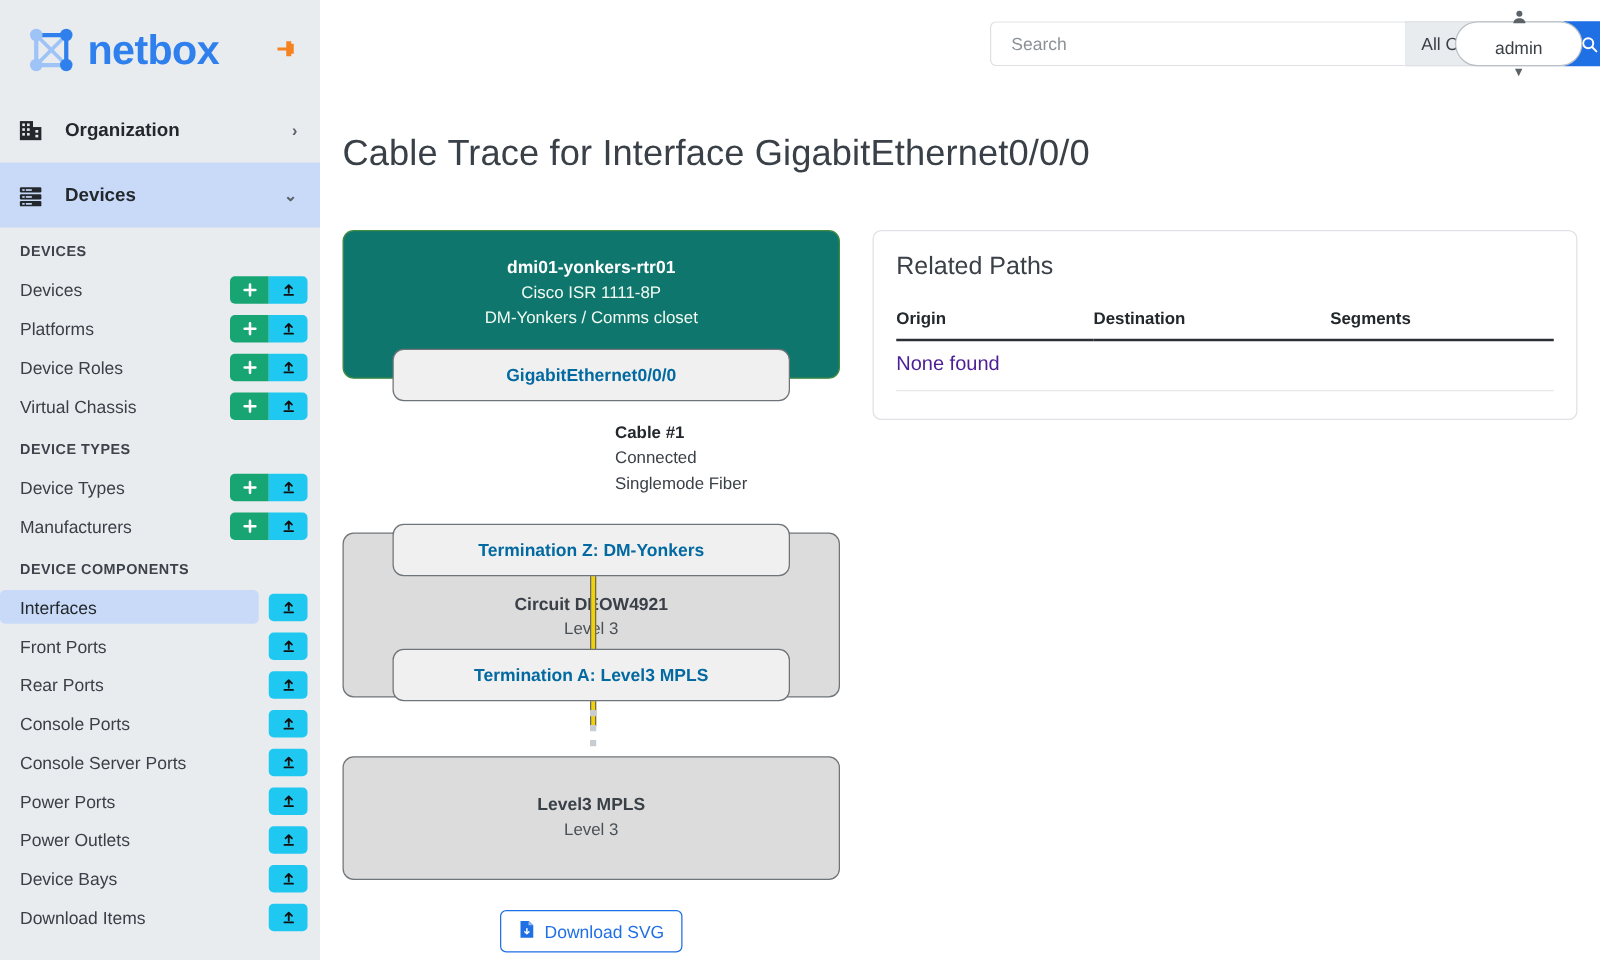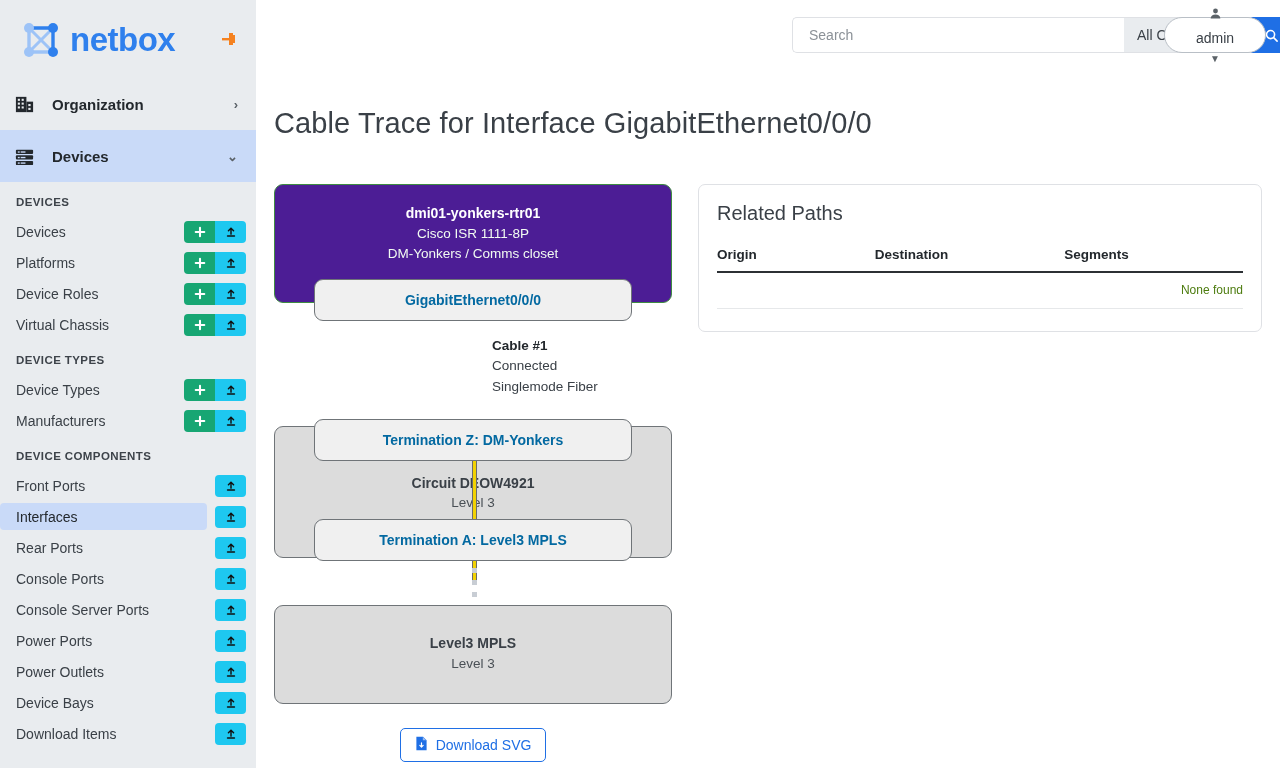--- a/index.html
+++ b/index.html
@@ -103,21 +103,21 @@
   .content { display:flex; padding:24px 18px 0 18px; }
   .trace-col { width:398px; flex:0 0 398px; position:relative; }
 
   
   .diagram { position:relative; width:398px; }
 
   .node {
     border:1px solid #6f7478; border-radius:9px; text-align:center;
     padding:14px 10px; line-height:1.48;
   }
-  .node.device { background:#4c1d95; border-color:#3f8b42; padding:18px 10px 38px; }
+  .node.device { background:#0f766e; border-color:#3f8b42; padding:18px 10px 38px; }
   .node.device .n-title { color:#ffffff; font-weight:700; font-size:14px; }
   .node.device .n-sub { color:#f2fbf2; font-size:13.5px; }
   .node.grey { background:#dcdcdc; }
   .node .n-title { font-weight:700; font-size:14px; color:#3a4047; }
   .node .n-sub { font-size:13.5px; color:#4a5056; }
 
   .term-box {
     position:absolute; left:40px; width:318px;
     background:#f0f0f0; border:1px solid #6f7478; border-radius:9px;
     text-align:center; font-weight:700; font-size:14px; color:#0369a1;
@@ -153,23 +153,22 @@
     border:1px solid #dfe1e5; border-radius:7px; background:#ffffff;
     padding:17px 18px 22px;
   }
   .card-title { font-size:20px; color:#3a4047; padding-bottom:18px; }
   table.paths { width:100%; border-collapse:collapse; }
   table.paths th {
     text-align:left; font-size:13.5px; font-weight:700; color:#23282d;
     padding:4px 0 9px; border-bottom:2px solid #2c3034;
   }
   table.paths td {
-    font-size:12px; color:#4d7c0f; padding:10px 0 11px;
+    font-size:16px; color:#4c1d95; padding:10px 0 11px;
     border-bottom:1px solid #e6e8ea;
-    text-align:right;
   }
   .col-dest { width:36%; }
   .col-seg  { width:34%; }
 </style>
 </head>
 <body>
 
 <div class="app">
 
   <aside class="sidebar">
@@ -341,35 +340,35 @@
             <svg viewBox="0 0 14 14" width="12" height="12">
               <path d="M7 2.5v7M4 5.5L7 2.5l3 3" stroke="#111" stroke-width="1.7" fill="none" stroke-linecap="round" stroke-linejoin="round"></path>
               <path d="M3 11.6h8" stroke="#111" stroke-width="1.7" stroke-linecap="round"></path>
             </svg>
           </button>
       </div>
     </div>
 
     <div class="group-header">DEVICE COMPONENTS</div>
     <div class="menu-row">
-      <div class="menu-link">
-          <span>Front Ports</span>
-        </div>
-      <div class="btn-group">
-        <button class="mini-btn imp solo">
-            <svg viewBox="0 0 14 14" width="12" height="12">
-              <path d="M7 2.5v7M4 5.5L7 2.5l3 3" stroke="#111" stroke-width="1.7" fill="none" stroke-linecap="round" stroke-linejoin="round"></path>
-              <path d="M3 11.6h8" stroke="#111" stroke-width="1.7" stroke-linecap="round"></path>
-            </svg>
-          </button>
-      </div>
-    </div>
-    <div class="menu-row">
       <div class="menu-link active">
           <span>Interfaces</span>
+        </div>
+      <div class="btn-group">
+        <button class="mini-btn imp solo">
+            <svg viewBox="0 0 14 14" width="12" height="12">
+              <path d="M7 2.5v7M4 5.5L7 2.5l3 3" stroke="#111" stroke-width="1.7" fill="none" stroke-linecap="round" stroke-linejoin="round"></path>
+              <path d="M3 11.6h8" stroke="#111" stroke-width="1.7" stroke-linecap="round"></path>
+            </svg>
+          </button>
+      </div>
+    </div>
+    <div class="menu-row">
+      <div class="menu-link">
+          <span>Front Ports</span>
         </div>
       <div class="btn-group">
         <button class="mini-btn imp solo">
             <svg viewBox="0 0 14 14" width="12" height="12">
               <path d="M7 2.5v7M4 5.5L7 2.5l3 3" stroke="#111" stroke-width="1.7" fill="none" stroke-linecap="round" stroke-linejoin="round"></path>
               <path d="M3 11.6h8" stroke="#111" stroke-width="1.7" stroke-linecap="round"></path>
             </svg>
           </button>
       </div>
     </div>

